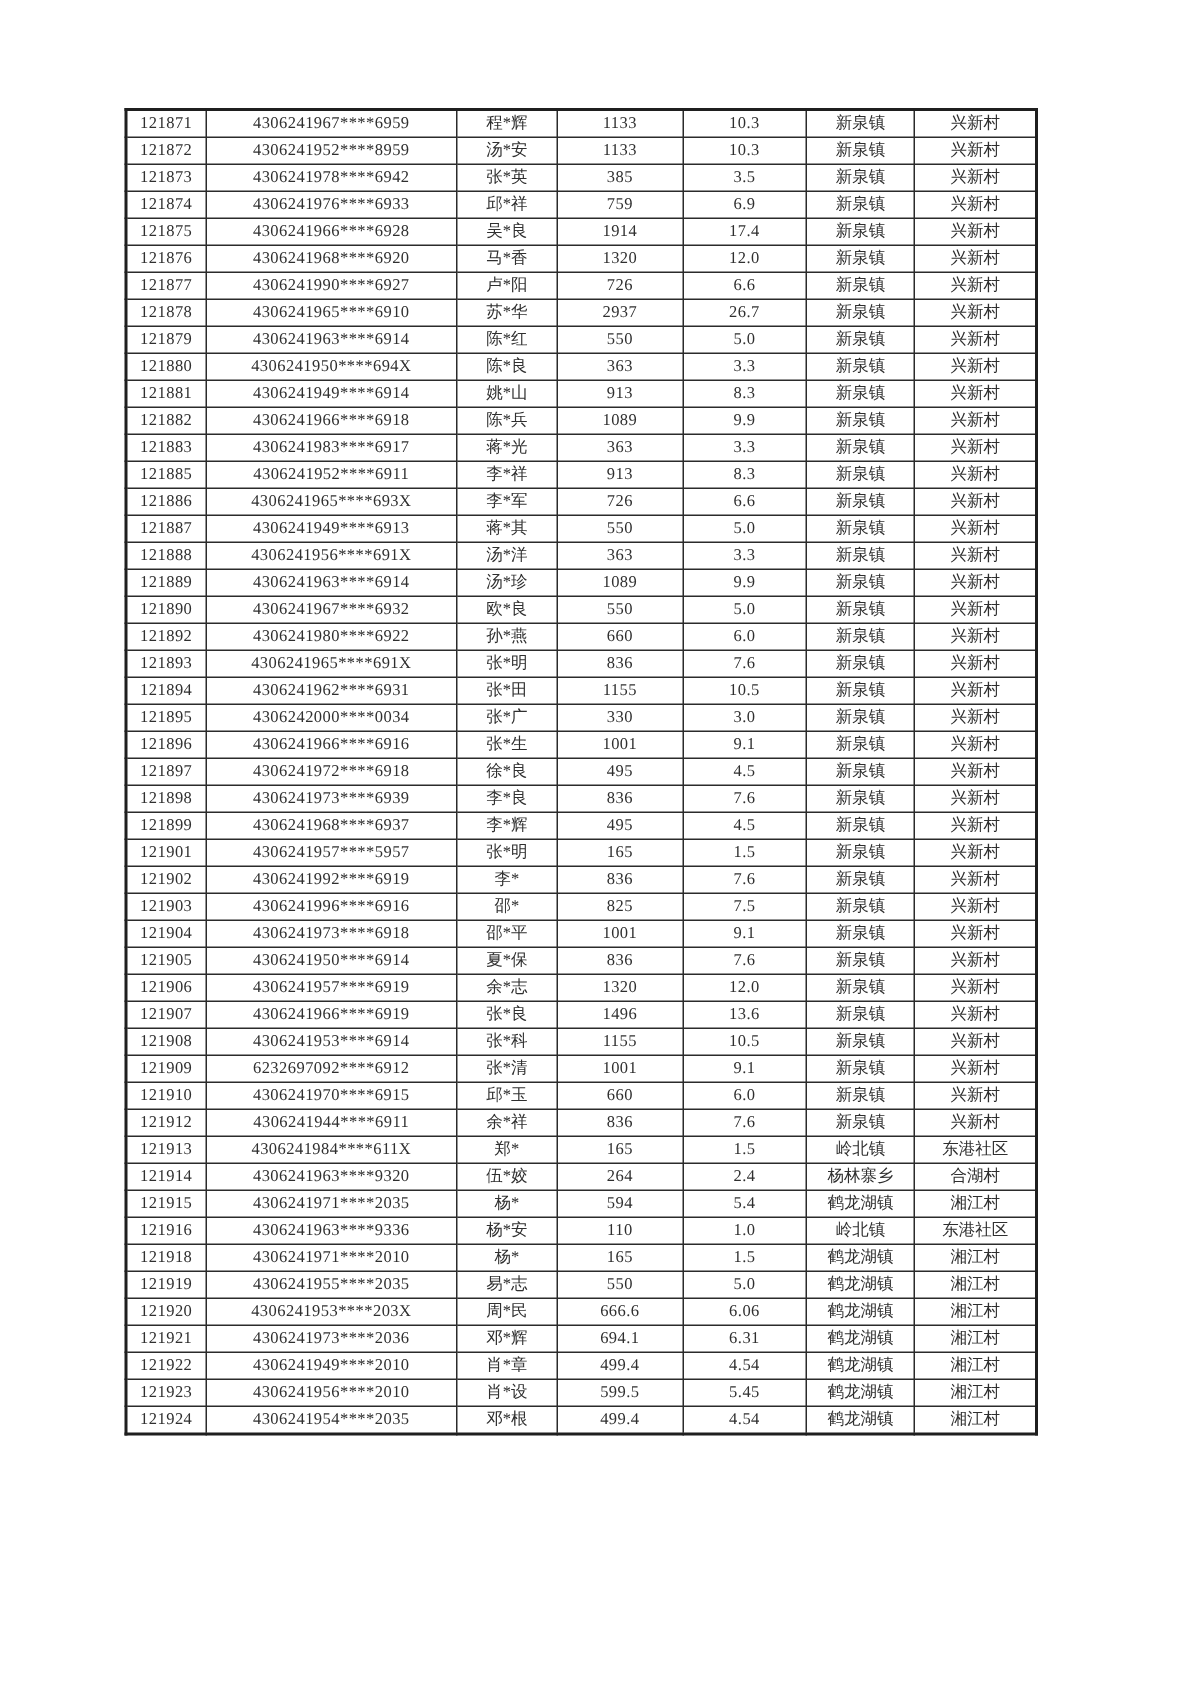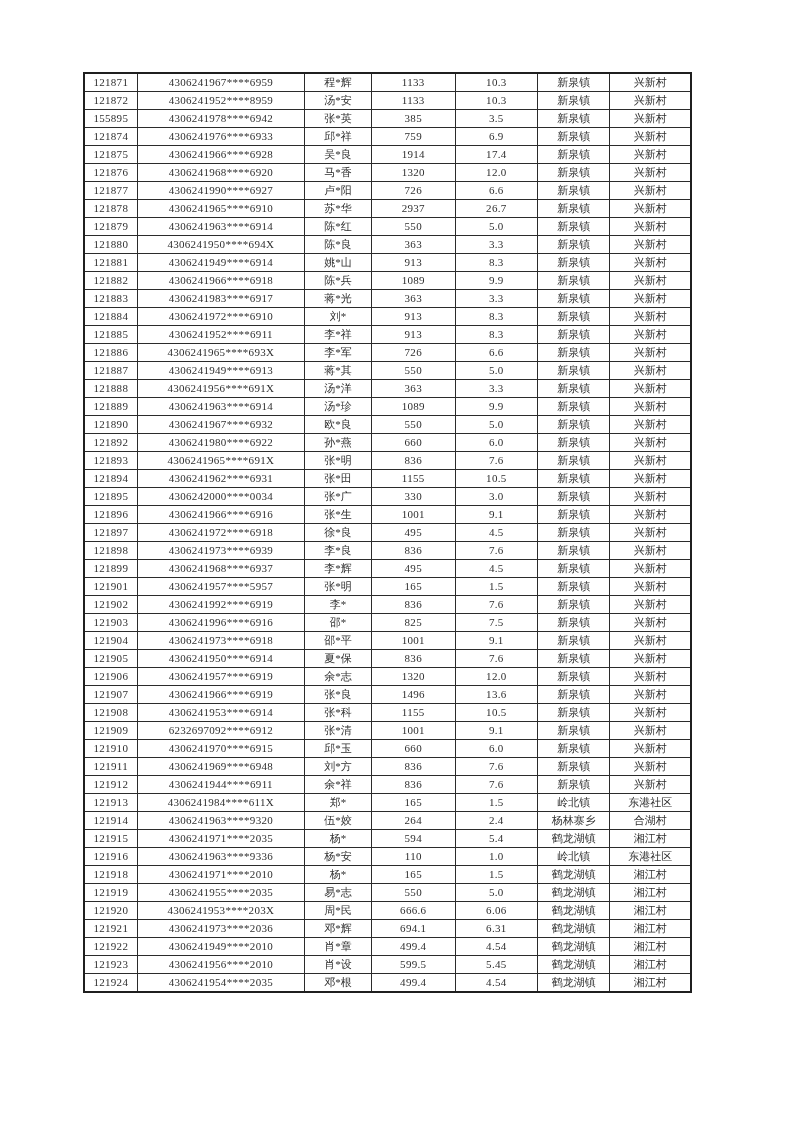--- a/index.html
+++ b/index.html
@@ -66,21 +66,21 @@
         <tr>
           <td class="num">121872</td>
           <td class="num">4306241952****8959</td>
           <td>汤*安</td>
           <td class="num">1133</td>
           <td class="num">10.3</td>
           <td>新泉镇</td>
           <td>兴新村</td>
         </tr>
         <tr>
-          <td class="num">155895</td>
+          <td class="num">121873</td>
           <td class="num">4306241978****6942</td>
           <td>张*英</td>
           <td class="num">385</td>
           <td class="num">3.5</td>
           <td>新泉镇</td>
           <td>兴新村</td>
         </tr>
         <tr>
           <td class="num">121874</td>
           <td class="num">4306241976****6933</td>
@@ -165,29 +165,20 @@
         <tr>
           <td class="num">121883</td>
           <td class="num">4306241983****6917</td>
           <td>蒋*光</td>
           <td class="num">363</td>
           <td class="num">3.3</td>
           <td>新泉镇</td>
           <td>兴新村</td>
         </tr>
         <tr>
-          <td class="num">121884</td>
-          <td class="num">4306241972****6910</td>
-          <td>刘*</td>
-          <td class="num">913</td>
-          <td class="num">8.3</td>
-          <td>新泉镇</td>
-          <td>兴新村</td>
-        </tr>
-        <tr>
           <td class="num">121885</td>
           <td class="num">4306241952****6911</td>
           <td>李*祥</td>
           <td class="num">913</td>
           <td class="num">8.3</td>
           <td>新泉镇</td>
           <td>兴新村</td>
         </tr>
         <tr>
           <td class="num">121886</td>
@@ -386,29 +377,20 @@
           <td class="num">9.1</td>
           <td>新泉镇</td>
           <td>兴新村</td>
         </tr>
         <tr>
           <td class="num">121910</td>
           <td class="num">4306241970****6915</td>
           <td>邱*玉</td>
           <td class="num">660</td>
           <td class="num">6.0</td>
-          <td>新泉镇</td>
-          <td>兴新村</td>
-        </tr>
-        <tr>
-          <td class="num">121911</td>
-          <td class="num">4306241969****6948</td>
-          <td>刘*方</td>
-          <td class="num">836</td>
-          <td class="num">7.6</td>
           <td>新泉镇</td>
           <td>兴新村</td>
         </tr>
         <tr>
           <td class="num">121912</td>
           <td class="num">4306241944****6911</td>
           <td>余*祥</td>
           <td class="num">836</td>
           <td class="num">7.6</td>
           <td>新泉镇</td>

